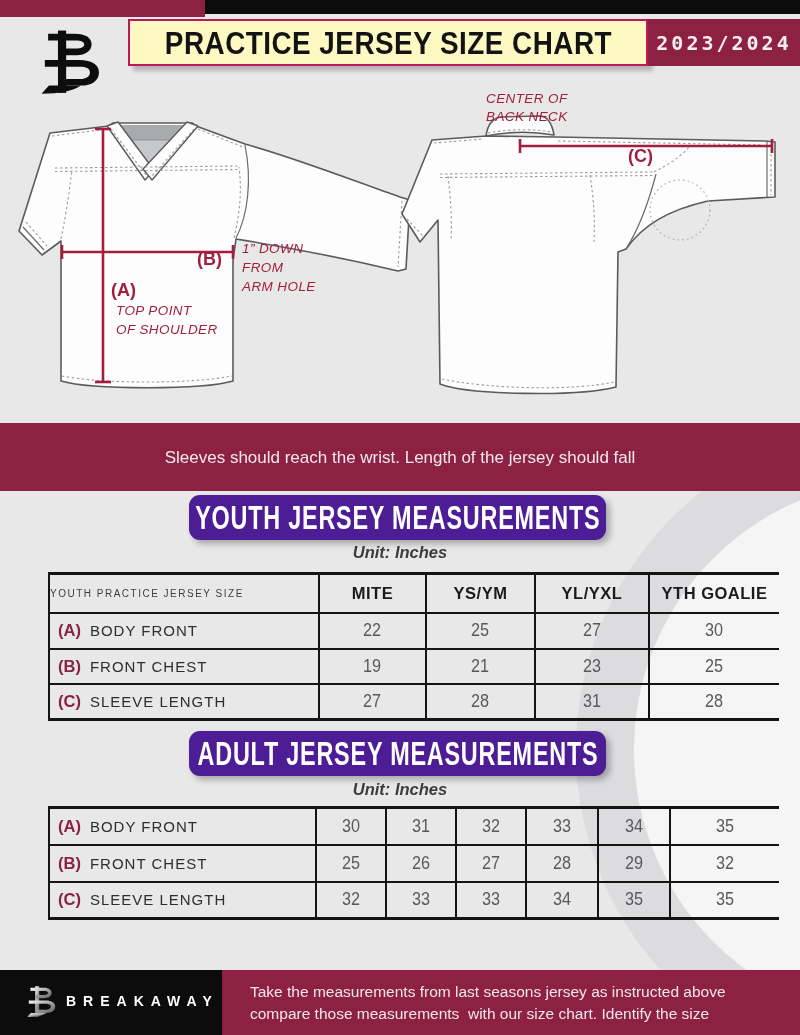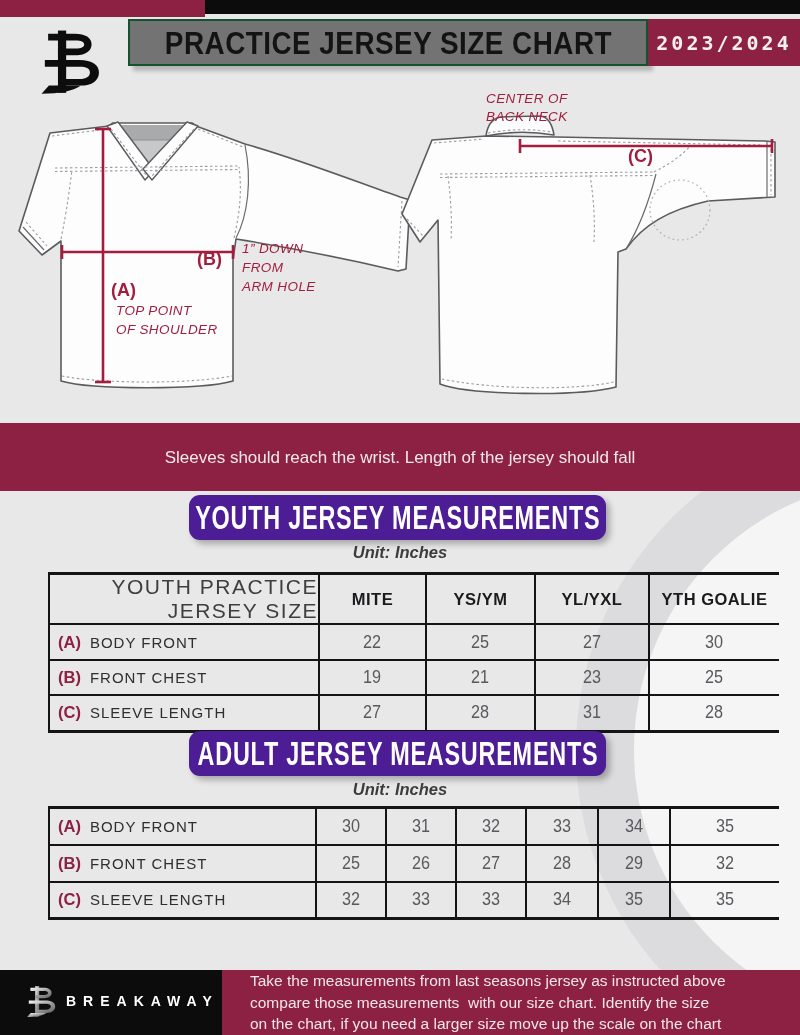--- a/index.html
+++ b/index.html
@@ -4,22 +4,22 @@
 <style>
   html,body{margin:0;padding:0;}
   body{width:800px;height:1035px;position:relative;overflow:hidden;
        background:#e8e8e9;font-family:"Liberation Sans",sans-serif;}
   .abs{position:absolute;}
   .z1{z-index:2;}
 
   
   .strip-maroon{left:0;top:0;width:205px;height:17px;background:#8d2143;}
   .strip-black{left:205px;top:0;width:595px;height:14px;background:#0c0c0c;}
-  .title-box{left:128px;top:19px;width:520px;height:47px;background:#737373;
-             border:2px solid #14532d;box-sizing:border-box;
+  .title-box{left:128px;top:19px;width:520px;height:47px;background:#fef9c3;
+             border:2px solid #be185d;box-sizing:border-box;
              display:flex;align-items:center;justify-content:center;
              box-shadow:5px 5px 4px rgba(0,0,0,.22);}
   .title-box span{display:inline-block;font-size:30px;font-weight:700;color:#131313;
                   letter-spacing:.5px;transform:scale(.93,1.05);white-space:nowrap;}
   .year-box{left:648px;top:19px;width:152px;height:47px;background:#8d2143;
             display:flex;align-items:center;justify-content:center;}
   .year-box span{font-family:"DejaVu Sans Mono",monospace;font-weight:700;
                  font-size:20px;letter-spacing:3px;color:#f6eff2;}
 
   
@@ -41,22 +41,22 @@
   .unit{width:800px;left:0;text-align:center;font-style:italic;font-size:16.5px;
         color:#3c3c3e;font-weight:700;}
 
   
   .tbl{left:48px;width:730px;border-collapse:collapse;table-layout:fixed;
        border-top:3px solid #141414;border-bottom:3px solid #141414;
        border-left:2px solid #141414;background:transparent;}
   .tbl th,.tbl td{padding:0;border-right:2px solid #141414;background:transparent;}
   .tbl th:last-child,.tbl td:last-child{border-right:none;}
   .tbl tr+tr th,.tbl tr+tr td{border-top:2px solid #141414;}
-  .tbl .size-head{font-weight:400;font-size:21px;color:#3d3e40;letter-spacing:1.5px;
-                  text-align:right;padding-left:22px;}
+  .tbl .size-head{font-weight:400;font-size:10px;color:#3d3e40;letter-spacing:1.5px;
+                  text-align:left;}
   .tbl .col-head{font-weight:700;font-size:16.5px;color:#1b1b1d;letter-spacing:.5px;
                  text-align:center;}
   .tbl .rowlab{text-align:left;padding-left:8px;font-size:15px;color:#2e2e30;
                letter-spacing:1px;font-weight:400;}
   .tbl .rowlab b{color:#8d2143;font-size:16.5px;font-weight:700;margin-right:9px;letter-spacing:0;}
   .tbl .num{text-align:center;}
   .tbl .num span{display:inline-block;font-size:18px;color:#58595c;transform:scaleX(.9);}
 
   
   .foot-black{left:0;top:970px;width:222px;height:65px;background:#0c0c0c;}
@@ -295,14 +295,13 @@
     <path d="M28,8 h10 v76 h-10 z"></path>
     <path d="M16,12 h32 c14,0 21,5 21,13 c0,8 -8,13 -18,13 h-23 v-8 h22 c6,0 10,-2 10,-5 c0,-3.5 -4,-5 -10,-5 h-34 z"></path>
     <path d="M12,44 h42 c16,0 24,6 24,15 c0,10 -9,16 -22,16 h-26 v-8 h25 c7,0 12,-3 12,-8 c0,-5 -5,-7 -12,-7 h-43 z"></path>
     <path d="M56,75 c-10,7 -26,10 -48,10 l9,-10 z"></path>
   </g>
 </svg>
 <div class="abs brand z1">BREAKAWAY</div>
 <div class="abs foot-maroon z1">
   <div>Take the measurements from last seasons jersey as instructed above</div>
   <div>compare those measurements  with our size chart. Identify the size</div>
-  <div>on the chart, if you need a larger size move up the scale on the chart</div>
 </div>
 
 </body></html>

